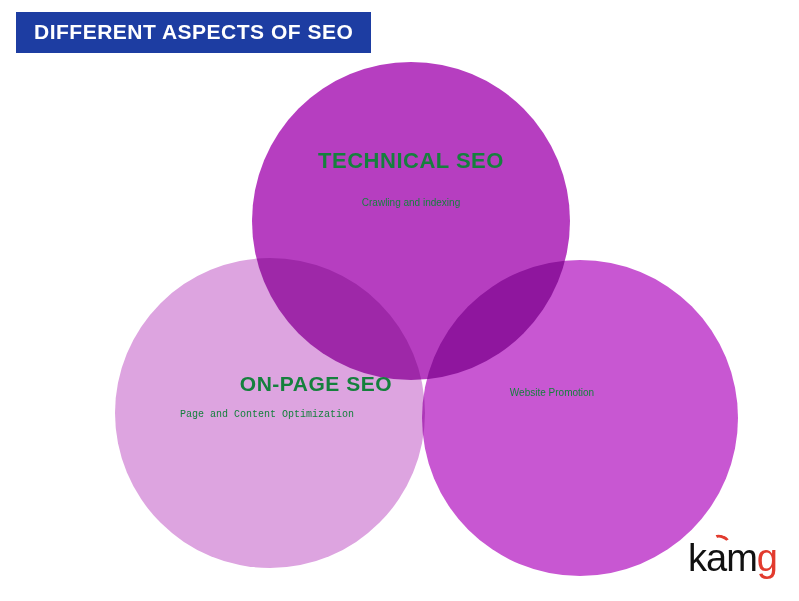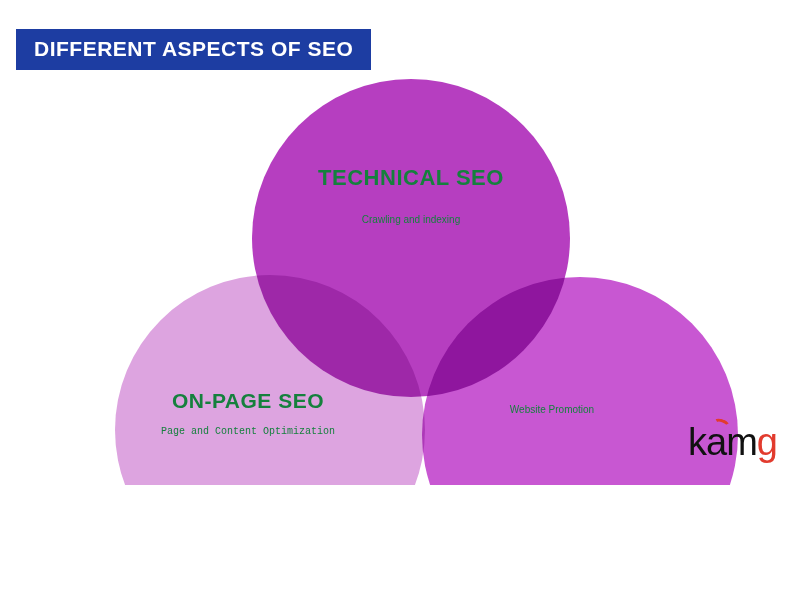--- a/index.html
+++ b/index.html
@@ -2,24 +2,23 @@
 <html><head>
 <meta charset="utf-8">
 <style>
   * { margin: 0; padding: 0; box-sizing: border-box; }
   html, body { background: #ffffff; }
   body { font-family: "Liberation Sans", sans-serif; }
 
   .canvas {
     position: relative;
     width: 799px;
-    height: 468px;
+    height: 601px;
     background: #ffffff;
     overflow: hidden;
-    margin-top: 17px;
   }
 
   .banner {
     position: absolute;
     left: 16px;
     top: 12px;
     background: #1d3da2;
     color: #ffffff;
     font-weight: bold;
     font-size: 21px;
@@ -63,21 +62,21 @@
   .label .subtitle {
     font-size: 10px;
     line-height: 1.4;
     margin-top: 10px;
   }
 
   .label-technical { left: 261px; top: 148px; width: 300px; }
   .label-technical .title { font-size: 22px; }
   .label-technical .subtitle { margin-top: 22px; }
 
-  .label-onpage { left: 120px; top: 372px; width: 256px; }
+  .label-onpage { left: 136px; top: 372px; width: 256px; text-align: right; }
   .label-onpage .title { font-size: 21px; }
   .label-onpage .subtitle { width: 180px; margin: 12px auto 0 auto; font-family: Liberation Mono, monospace; }
 
   .label-offpage { left: 424px; top: 370px; width: 256px; }
   .label-offpage .title { font-size: 22px; }
   .label-offpage .subtitle { margin-top: 16px; }
 
   .logo {
     position: absolute;
     right: 22px;

